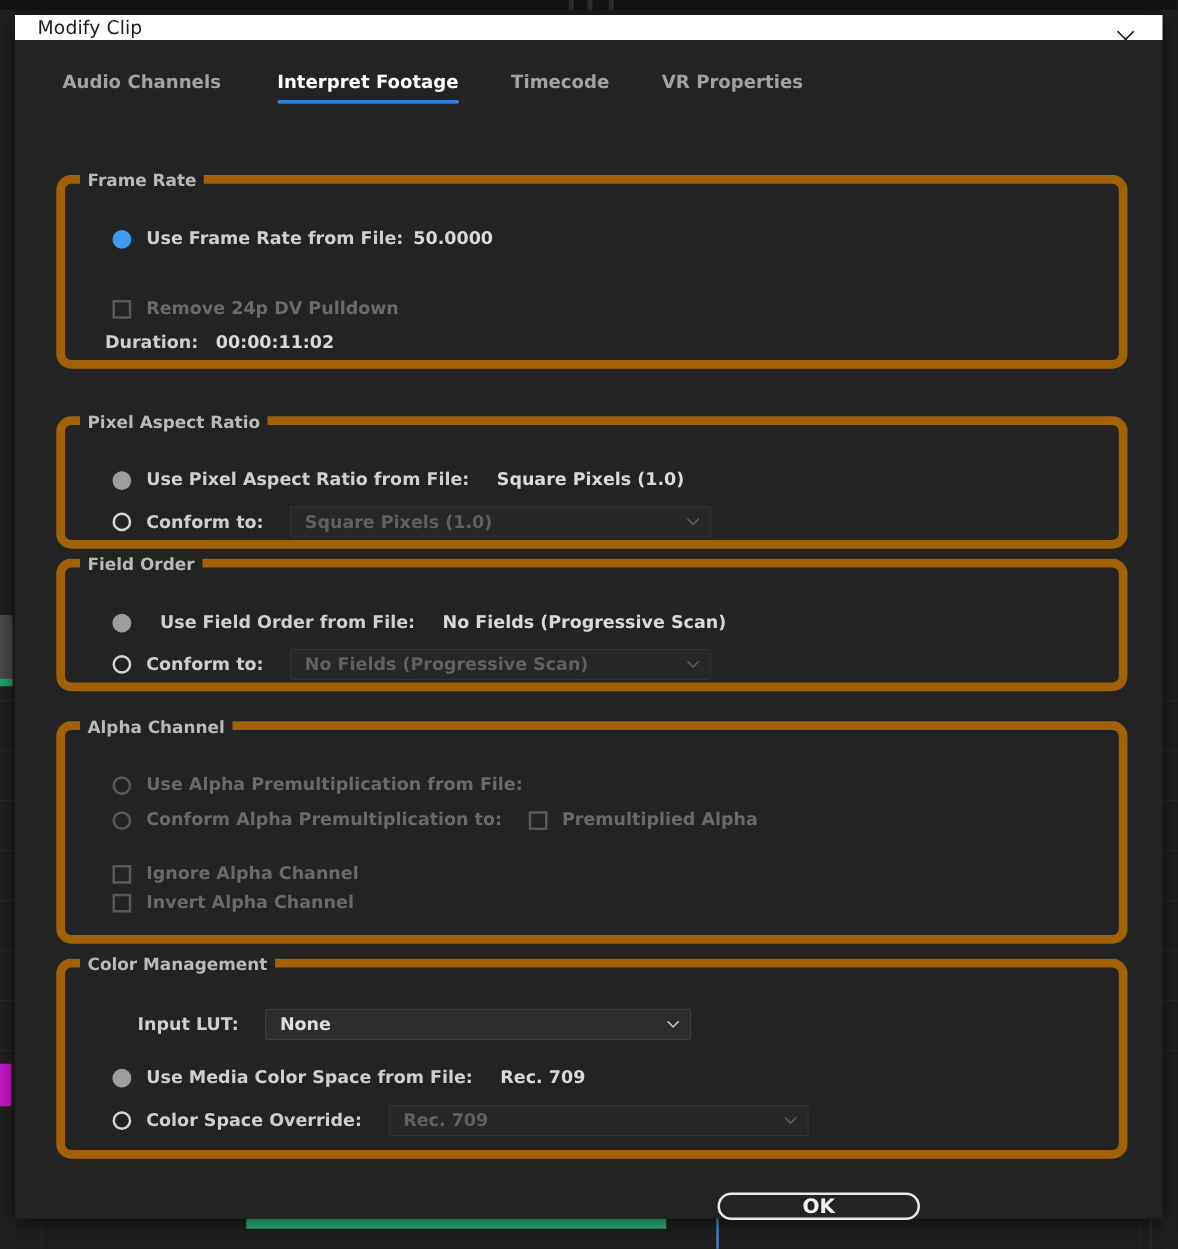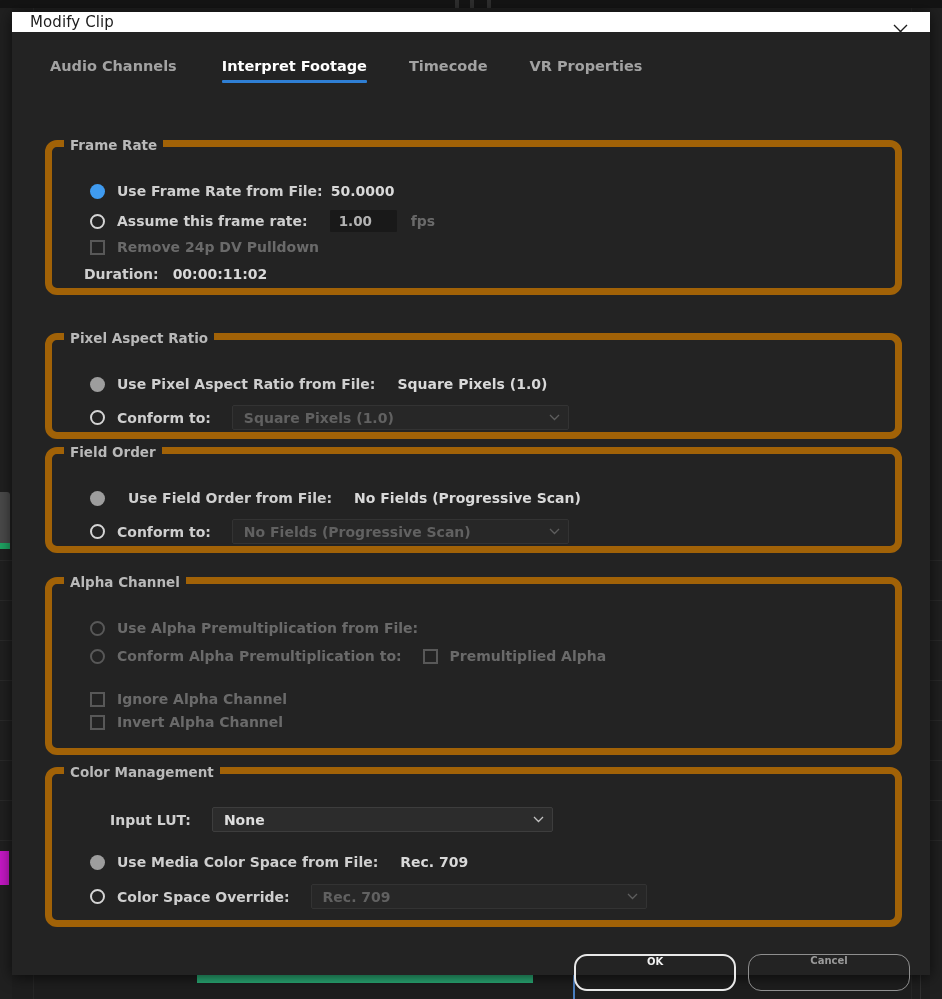--- a/index.html
+++ b/index.html
@@ -110,23 +110,23 @@
     height: 25px; background: #2c2c2c; border: 1px solid #3d3d3d;
     border-radius: 2px; display: flex; align-items: center;
     padding: 0 8px 0 11px; font-size: 14px; color: #dedede;
     cursor: pointer; justify-content: space-between;
   }
   .dropdown.disabled { background: #272727; border-color: #333333; color: #616161; cursor: default; }
   .chev { width: 11px; height: 7px; flex: 0 0 auto; }
 
   
   .btn {
-    position: absolute; height: 37px; border-radius: 13px;
-    display: flex; align-items: flex-start; justify-content: center;
-    font-size: 10px; cursor: pointer; background: transparent;
+    position: absolute; height: 22px; border-radius: 13px;
+    display: flex; align-items: flex-end; justify-content: center;
+    font-size: 16px; cursor: pointer; background: transparent;
   }
   #ok-button { border: 2px solid #e8e8e8; color: #f2f2f2; }
   #cancel-button { border: 1px solid #8f8f8f; color: #9a9a9a; }
 </style>
 </head>
 <body>
 
 <div id="backdrop">
   <div class="bd-topbar"></div>
   <div class="bd-topnotch" style="left:455px"></div>
@@ -183,28 +183,20 @@
 
     <div class="group" style="top:108px; height:155px">
       <div class="group-label">Frame Rate</div>
 
       <div class="row" style="left:38px; top:36px">
         <div class="radio on-blue"></div>
         <div class="lbl" style="margin-left:12px">Use Frame Rate from File:</div>
         <div class="val" style="margin-left:8px">50.0000</div>
       </div>
 
-      <div class="row" style="left:38px; top:63px">
-        <div class="radio off"></div>
-        <div class="lbl" style="margin-left:12px">Assume this frame rate:</div>
-        <div class="num-input" style="margin-left:22px">
-          <span>1.00</span>
-        </div>
-        <div class="lbl dim" style="margin-left:14px">fps</div>
-      </div>
 
       <div class="row" style="left:38px; top:92px">
         <div class="cbox dim"></div>
         <div class="lbl dim" style="margin-left:12px">Remove 24p DV Pulldown</div>
       </div>
 
       <div class="row" style="left:32px; top:119px">
         <div class="lbl">Duration:</div>
         <div class="val" style="margin-left:14px">00:00:11:02</div>
       </div>
@@ -305,18 +297,15 @@
           <svg class="chev" viewBox="0 0 11 7">
             <path d="M1 1 L5.5 5.5 L10 1" stroke="#5e5e5e" stroke-width="1.3" fill="none"></path>
           </svg>
         </div>
       </div>
     </div>
 
     <div class="btn" id="ok-button" style="left:562px; top:922px; width:162px">
       <span>OK</span>
     </div>
-    <div class="btn" id="cancel-button" style="left:736px; top:922px; width:162px">
-      <span>Cancel</span>
-    </div>
 
   </div>
 </div>
 
 </body></html>

